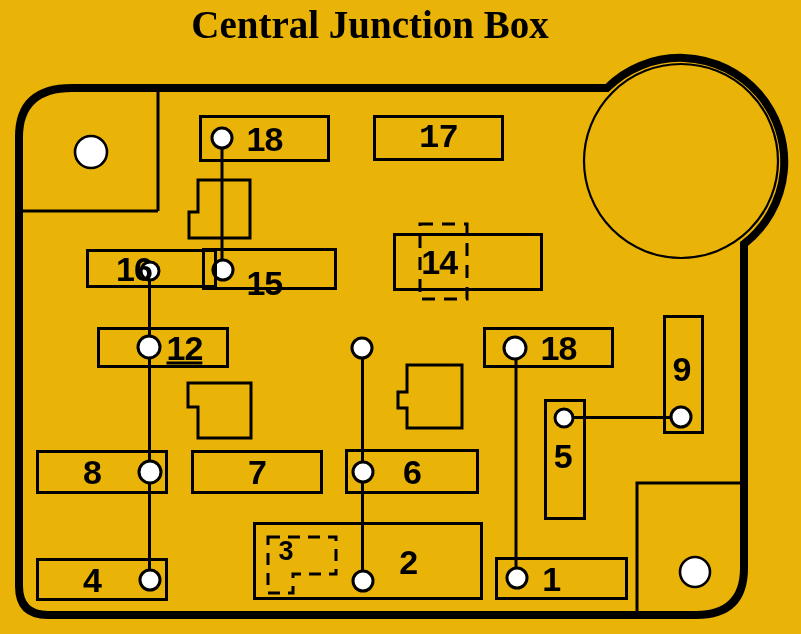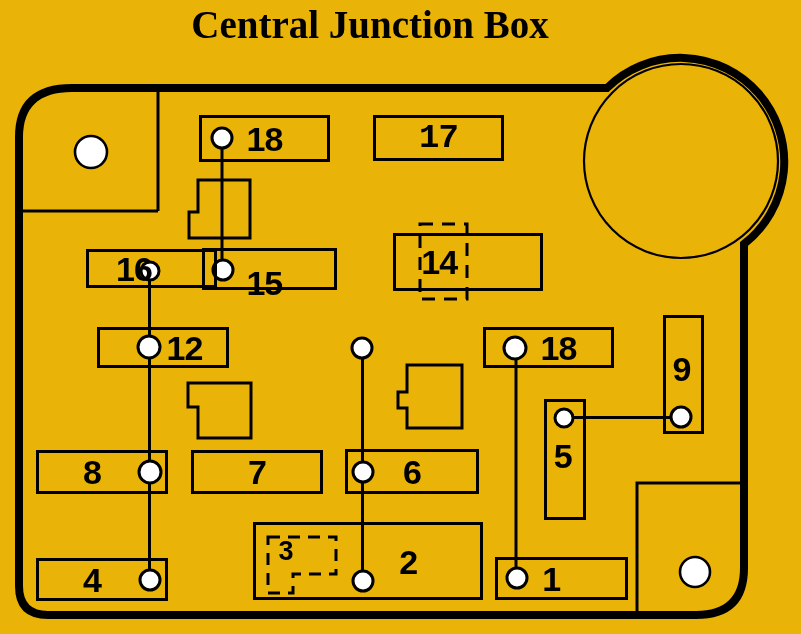--- a/index.html
+++ b/index.html
@@ -82,21 +82,21 @@
   <div class="fbox" style="left:53px;top:249px;width:131px;height:39px;margin-left:33px;">
     <span class="flabel" style="left:36%;top:52%;">16</span>
   </div>
   <div class="fbox" style="left:202px;top:248px;width:135px;height:42px;">
     <span class="flabel" style="left:46%;top:50%;margin-top:14px;">15</span>
   </div>
   <div class="fbox" style="left:345px;top:233px;width:150px;height:58px;margin-left:48px;">
     <span class="flabel" style="left:30%;top:50%;">14</span>
   </div>
   <div class="fbox" style="left:97px;top:327px;width:132px;height:41px;">
-    <span class="flabel" style="left:67%;top:50%;">12</span>
+    <span class="flabel" style="left:67%;top:50%;text-decoration:underline;">12</span>
   </div>
   <div class="fbox" style="left:483px;top:327px;width:131px;height:41px;">
     <span class="flabel" style="left:58%;top:50%;">18</span>
   </div>
   <div class="fbox" style="left:663px;top:315px;width:41px;height:119px;">
     <span class="flabel" style="left:44%;top:45%;">9</span>
   </div>
   <div class="fbox" style="left:36px;top:450px;width:132px;height:44px;">
     <span class="flabel" style="left:42%;top:50%;">8</span>
   </div>

